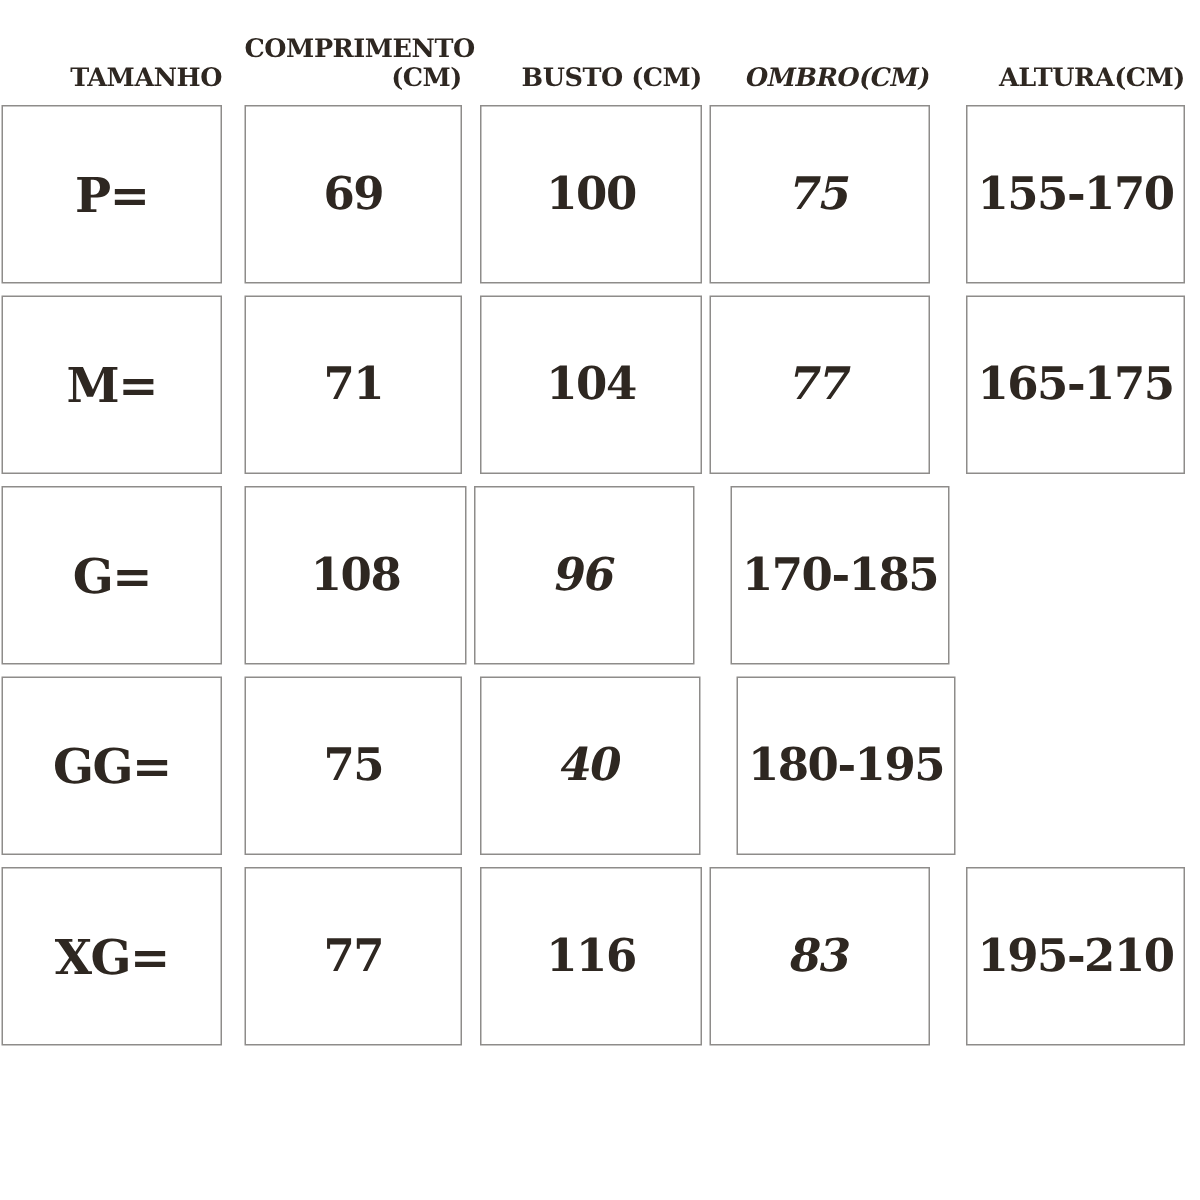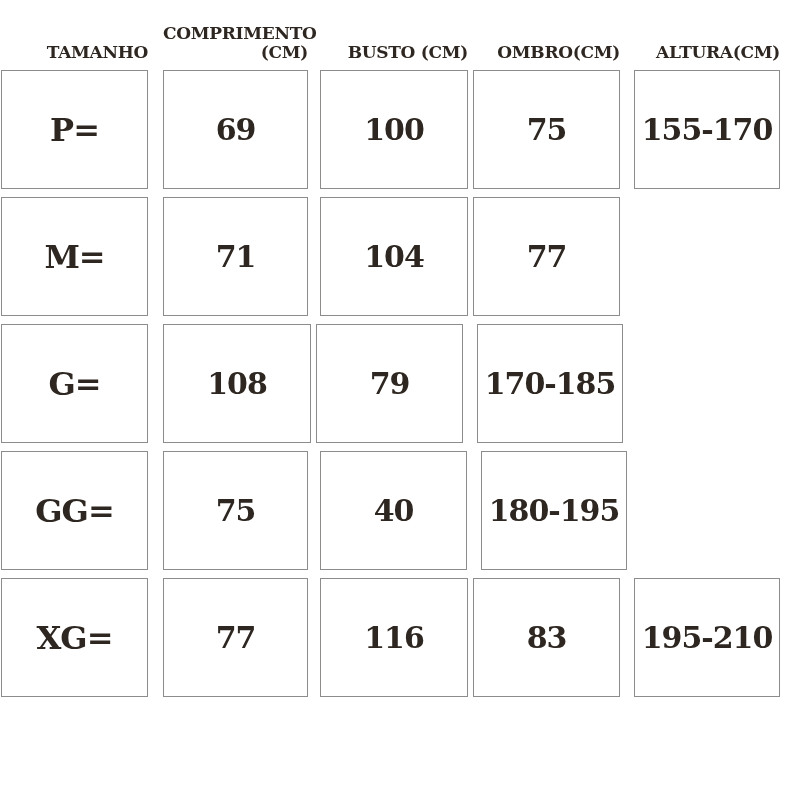--- a/index.html
+++ b/index.html
@@ -51,21 +51,21 @@
     justify-content: center;
     text-align: center;
   }
   .size-label { font-size: 32px; letter-spacing: -1px; }
   .num        { font-size: 30px; letter-spacing: -1px; }
 
   
   .c0 { width: 147px; margin-right: 15px; }
   .c1 { width: 145px; margin-right: 12px; }
   .c2 { width: 148px; margin-right: 5px;  }
-  .c3 { width: 147px; margin-right: 14px; }
+  .c3 { width: 147px; margin-right: 24px; font-style: italic; }
   .c4 { width: 146px; margin-right: 0;    }
 </style>
 </head>
 <body>
 
 <div class="sheet">
 
   <div class="hdr-row">
     <div class="hdr-cell c0">TAMANHO</div>
     <div class="hdr-cell c1">COMPRIMENTO (CM)</div>
@@ -80,26 +80,27 @@
     <div class="cell c2 num">100</div>
     <div class="cell c3 num">75</div>
     <div class="cell c4 num">155-170</div>
   </div>
 
   <div class="row">
     <div class="cell c0 size-label">M=</div>
     <div class="cell c1 num">71</div>
     <div class="cell c2 num">104</div>
     <div class="cell c3 num">77</div>
+    <div class="cell c4 num">165-175</div>
   </div>
 
   <div class="row">
     <div class="cell c0 size-label">G=</div>
     <div class="cell c2 num">108</div>
-    <div class="cell c3 num">79</div>
+    <div class="cell c3 num">96</div>
     <div class="cell c4 num">170-185</div>
   </div>
 
   <div class="row">
     <div class="cell c0 size-label">GG=</div>
     <div class="cell c1 num">75</div>
     <div class="cell c3 num">40</div>
     <div class="cell c4 num">180-195</div>
   </div>
 

